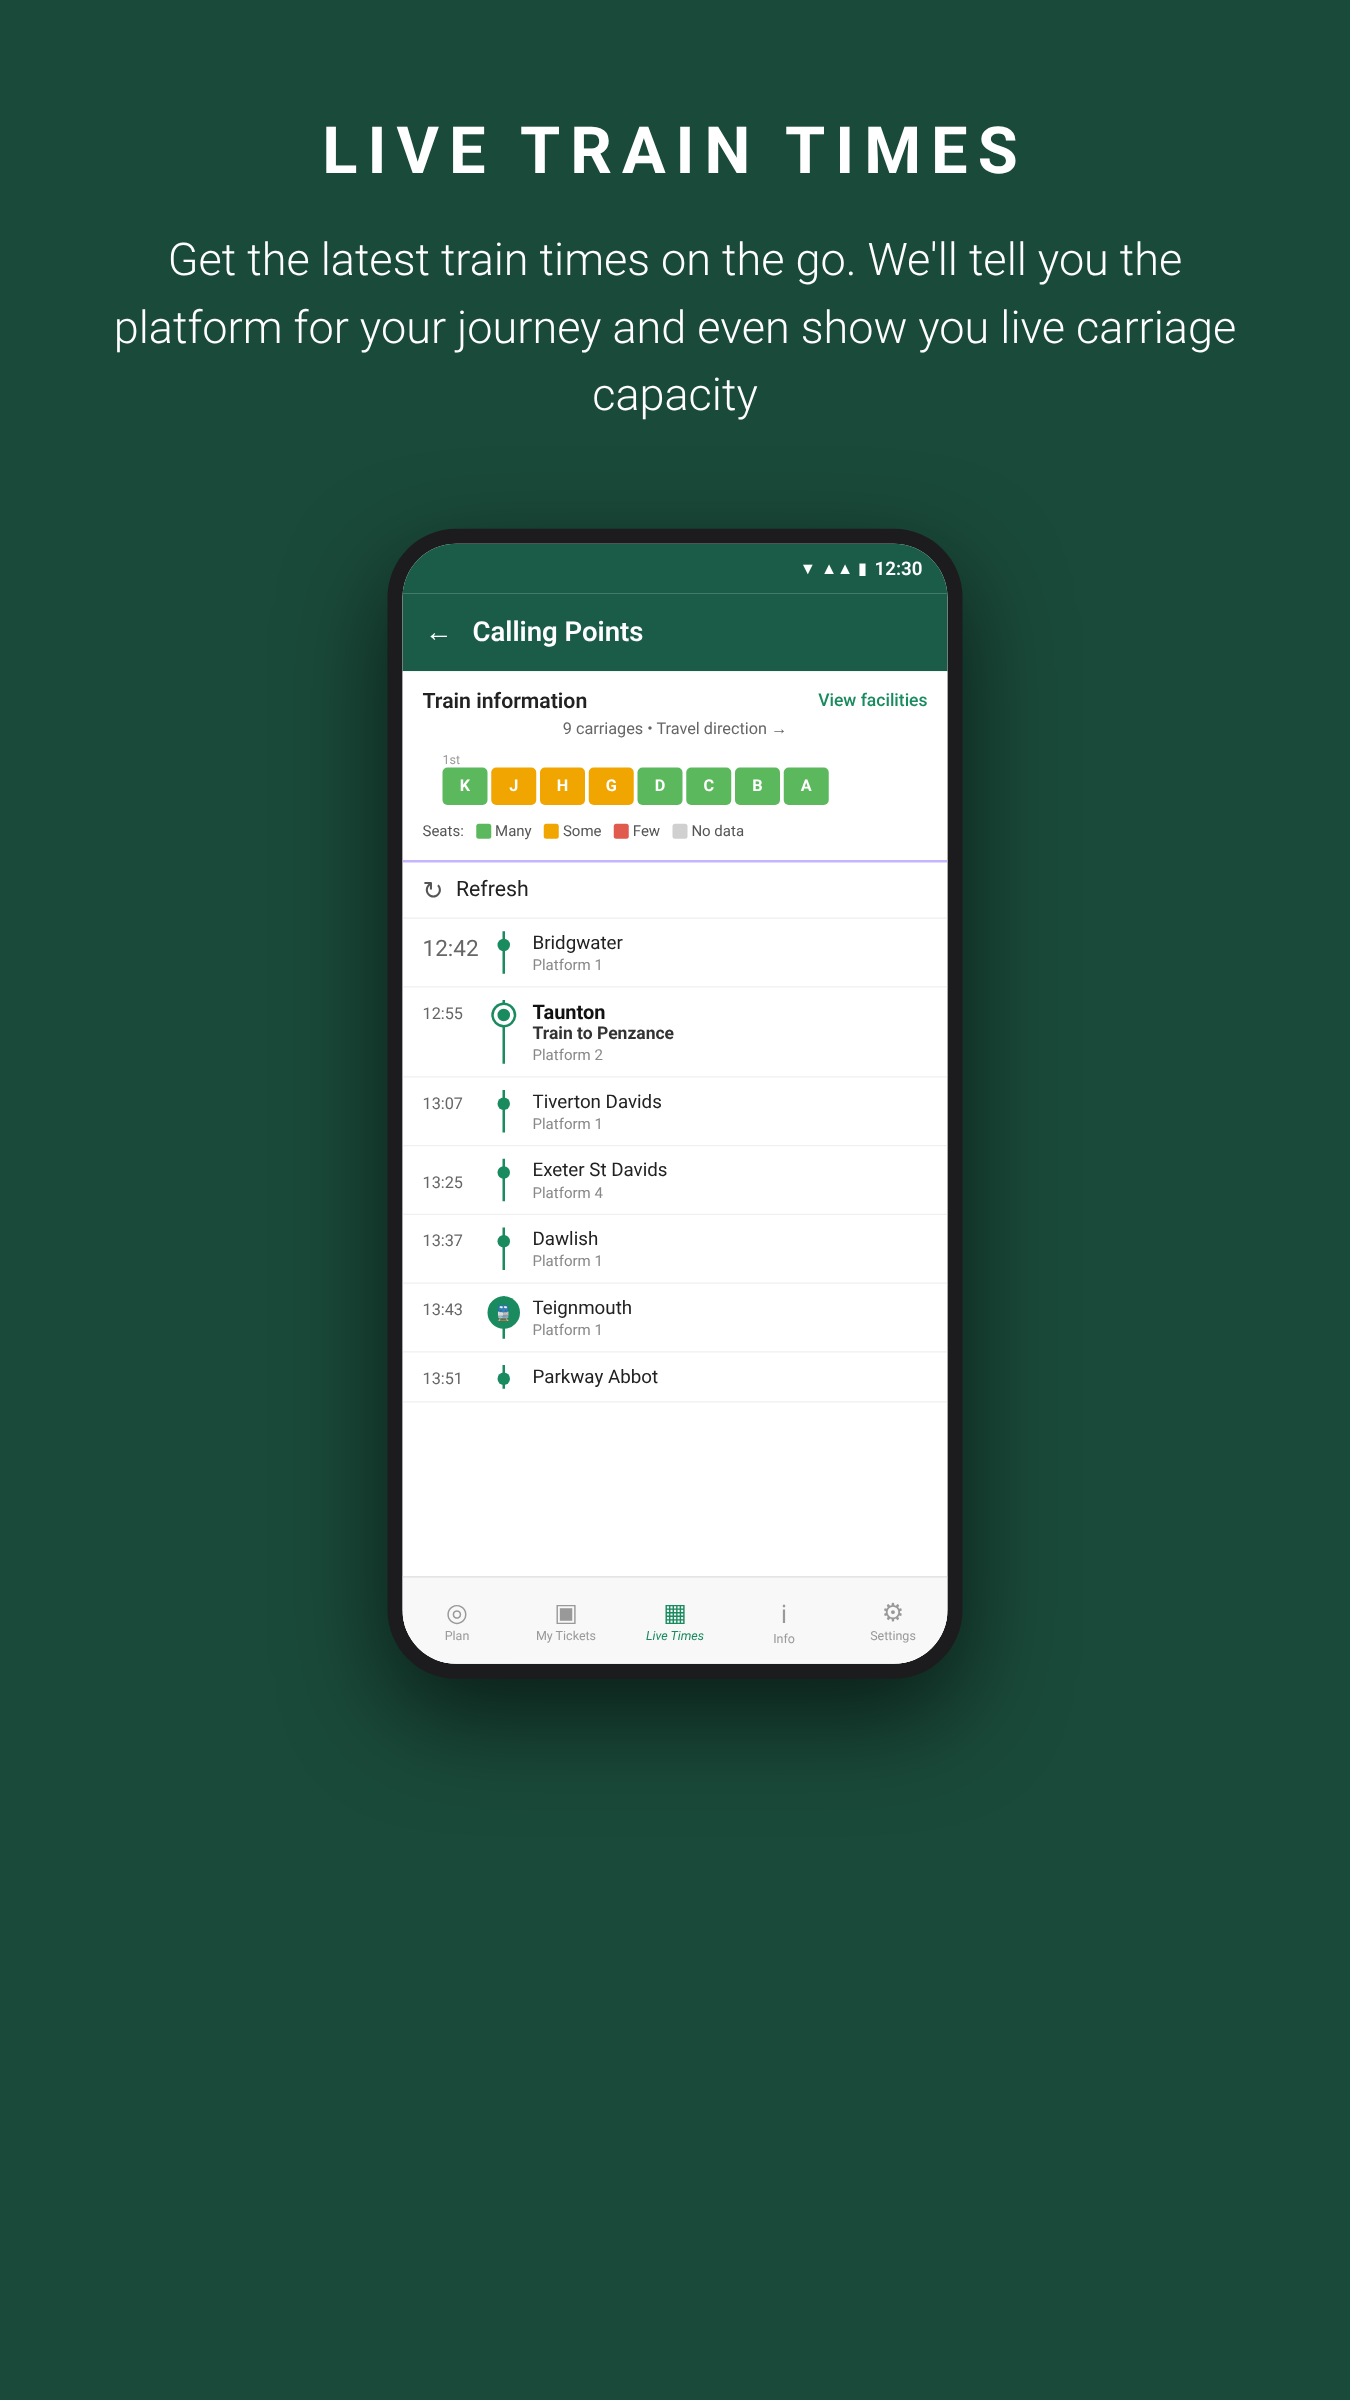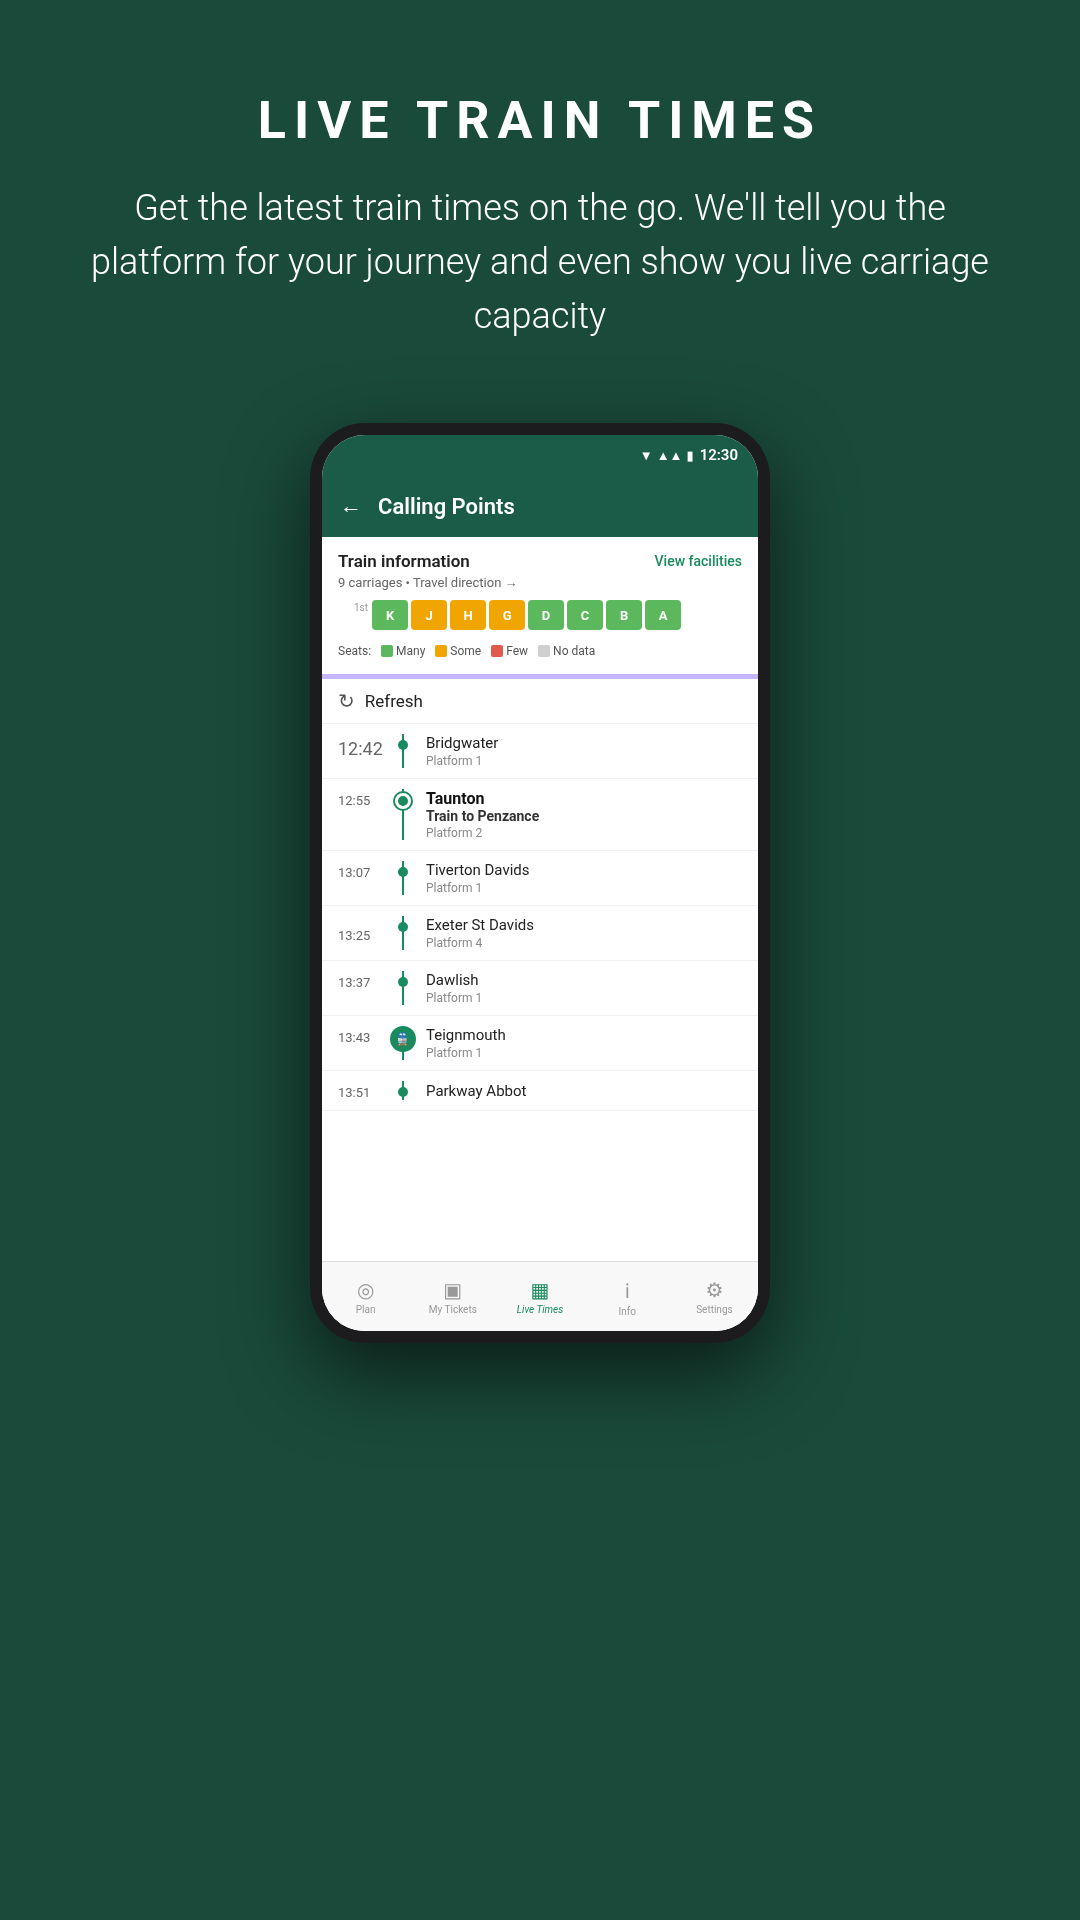--- a/index.html
+++ b/index.html
@@ -119,22 +119,23 @@
       flex: 1;
       overflow: hidden;
       background: white;
       display: flex;
       flex-direction: column;
     }
 
     
     .train-info-section {
       padding: 14px 16px 8px;
-      border-bottom: 5px solid #c4b5fd;
+      border-bottom: 2px solid #c4b5fd;
       flex-shrink: 0;
+      text-align: center;
     }
 
     .train-info-row {
       display: flex;
       justify-content: space-between;
       align-items: center;
       margin-bottom: 4px;
     }
 
     .train-info-title {
@@ -271,21 +272,21 @@
       <div class="app-content">
 
         <div class="train-info-section">
           <div class="train-info-row">
             <span class="train-info-title">Train information</span>
             <span class="view-facilities">View facilities</span>
           </div>
           <div class="train-info-subtitle">9 carriages • Travel direction →</div>
 
           <div class="carriage-section">
-            <div style="display:flex;align-items:flex-start;margin-bottom:6px;">
+            <div style="display:flex;align-items:flex-start;margin-bottom:6px;flex-direction:column;">
               <span style="font-size:10px;color:#999;margin-right:4px;padding-top:2px;">1st</span>
               <div class="carriages-row" id="carriages-container">
                   <div class="carriage" style="background: rgb(92, 184, 92); color: white;">K</div>
                   <div class="carriage" style="background: rgb(240, 165, 0); color: white;">J</div>
                   <div class="carriage" style="background: rgb(240, 165, 0); color: white;">H</div>
                   <div class="carriage" style="background: rgb(240, 165, 0); color: white;">G</div>
                   <div class="carriage" style="background: rgb(92, 184, 92); color: white;">D</div>
                   <div class="carriage" style="background: rgb(92, 184, 92); color: white;">C</div>
                   <div class="carriage" style="background: rgb(92, 184, 92); color: white;">B</div>
                   <div class="carriage" style="background: rgb(92, 184, 92); color: white;">A</div>
@@ -370,21 +371,21 @@
                 <div style="width: 2px; background: rgb(26, 138, 95); position: absolute; top: 0px; bottom: 0px; left: 50%; transform: translateX(-50%);"></div>
                 <div style="width: 26px; height: 26px; border-radius: 50%; background: rgb(26, 138, 95); display: flex; align-items: center; justify-content: center; margin-top: 0px; position: relative; z-index: 2;">
                   <span style="color:white;font-size:12px;">🚆</span>
                 </div>
               </div>
               <div style="flex: 1 1 0%; padding-left: 8px;">
                 <div style="font-size: 15px; color: rgb(34, 34, 34);">Teignmouth</div>
                 <div style="font-size: 12px; color: rgb(136, 136, 136); margin-top: 2px;">Platform 1</div>
               </div>
             </div>
-            <div style="display: flex; align-items: flex-end; padding: 10px 16px; border-bottom: 1px solid rgb(240, 240, 240); position: relative;">
+            <div style="display: flex; align-items: flex-start; padding: 10px 16px; border-bottom: 1px solid rgb(240, 240, 240); position: relative;">
               <div style="width: 50px; font-size: 13px; color: rgb(102, 102, 102); flex-shrink: 0; padding-top: 4px;">13:51</div>
               <div style="width: 30px; position: relative; display: flex; flex-direction: column; align-items: center; flex-shrink: 0; align-self: stretch;">
                 <div style="width: 2px; background: rgb(26, 138, 95); position: absolute; top: 0px; bottom: 0px; left: 50%; transform: translateX(-50%);"></div>
                 <div style="width: 10px; height: 10px; border-radius: 50%; background: rgb(26, 138, 95); margin-top: 6px; position: relative; z-index: 2;"></div>
               </div>
               <div style="flex: 1 1 0%; padding-left: 8px;">
                 <div style="font-size: 15px; color: rgb(34, 34, 34);">Parkway Abbot</div>
               </div>
             </div>
           </div>

